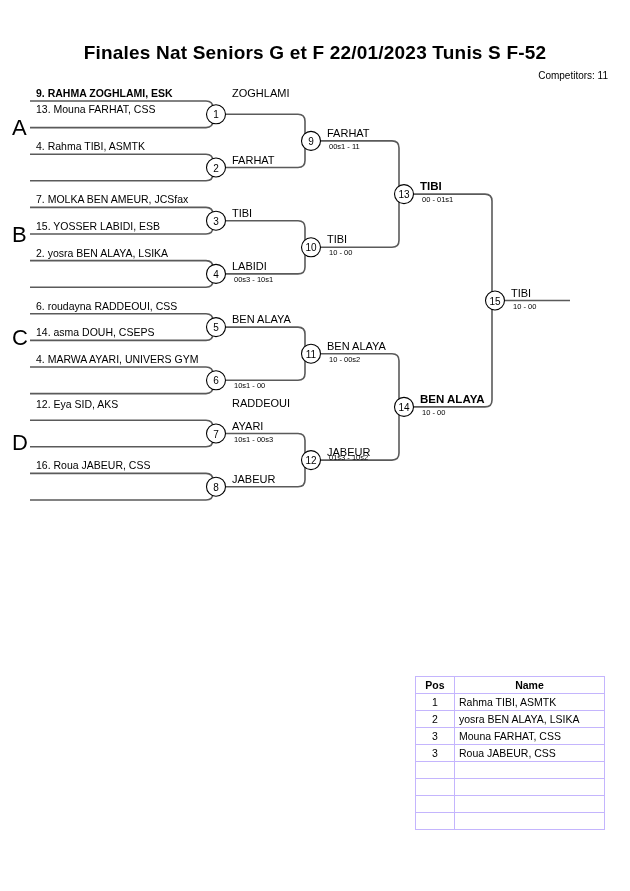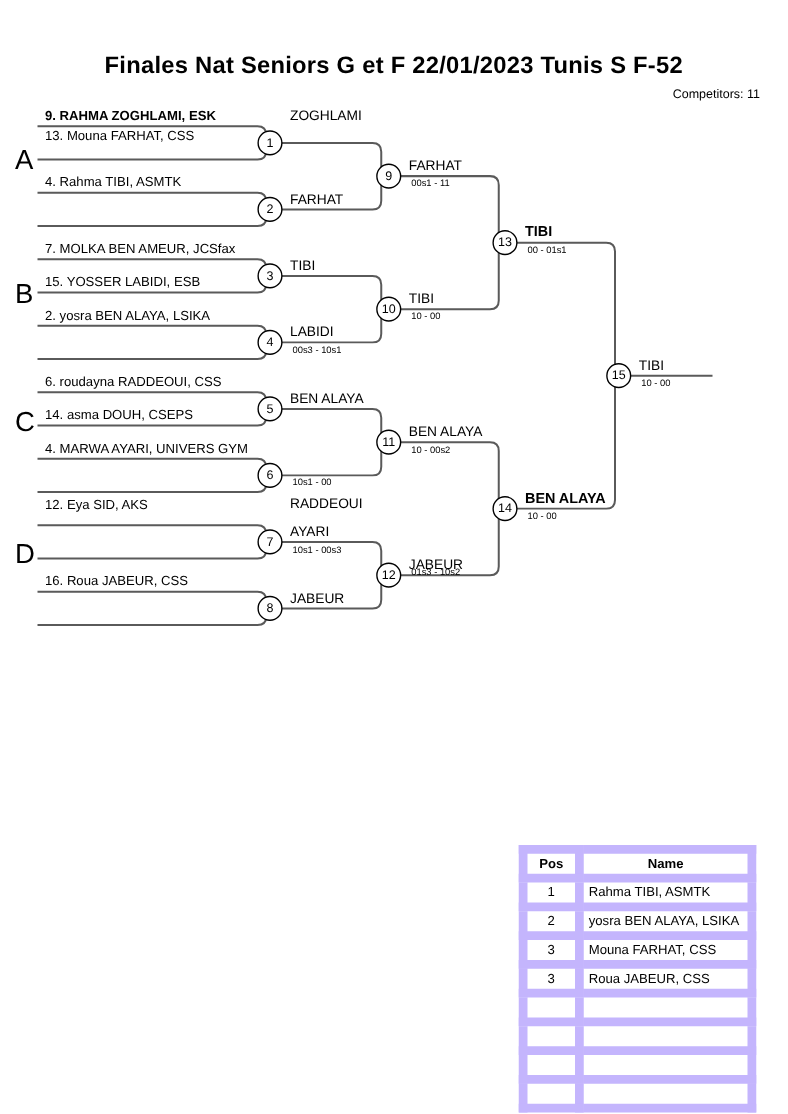--- a/index.html
+++ b/index.html
@@ -26,21 +26,21 @@
   .mnum{font-size:10px;text-anchor:middle;dominant-baseline:central;font-family:"Liberation Sans",sans-serif;}
   .results-title{
     position:absolute;left:415px;top:653px;width:190px;text-align:center;
     font-size:12px;font-weight:bold;
   }
   table.results{
     position:absolute;left:415px;top:676px;width:190px;
     border-collapse:collapse;font-size:10.5px;
   }
   table.results td,table.results th{
-    border:7px solid #c4b5fd;height:16px;padding:0 4px;font-weight:normal;
+    border:1px solid #c4b5fd;height:16px;padding:0 4px;font-weight:normal;
   }
   table.results th{font-weight:bold;text-align:center;}
   table.results td.pos{width:30px;text-align:center;}
   table.results td.nm{text-align:left;}
   table.results tr.empty td{height:16px;}
 </style>
 </head>
 <body>
 
 <div id="stage">

